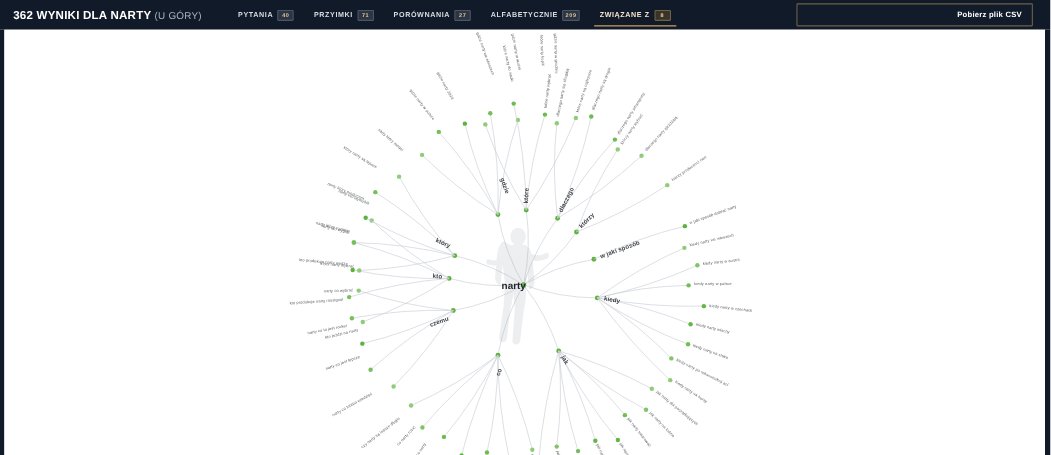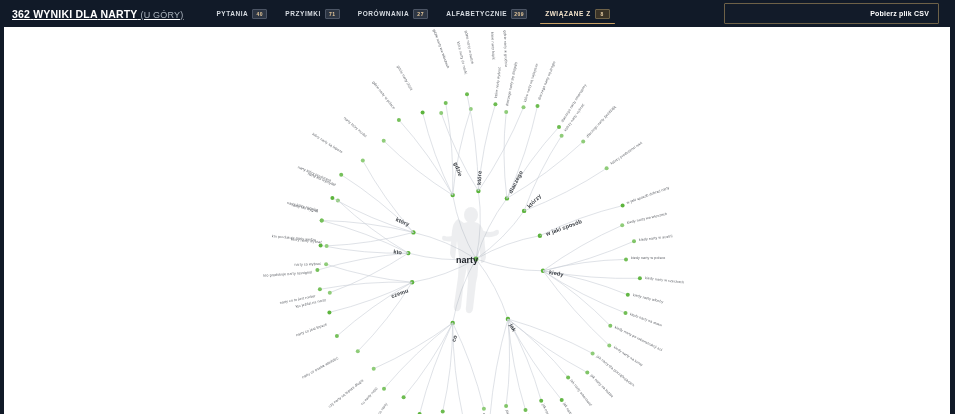--- a/index.html
+++ b/index.html
@@ -12,21 +12,21 @@
   #app{position:relative;width:955px;height:414px;background:#ffffff;}
 
   
   .topbar{
     position:absolute;left:0;top:0;width:955px;height:27px;
     background:#111a28;
     display:flex;align-items:center;
   }
   .brand-title{
     color:#ffffff;font-size:10.5px;font-weight:bold;letter-spacing:.2px;
-    margin-left:12px;white-space:nowrap;text-decoration:underline;
+    margin-left:12px;white-space:nowrap;
   }
   .brand-title .kw{color:#ffffff;font-weight:bold;}
   .brand-title .paren{color:#aab3bd;font-weight:normal;font-size:9px;}
   .tabs{display:flex;align-items:center;margin-left:24px;height:27px;}
   .tab{
     position:relative;display:flex;align-items:center;gap:4px;
     height:27px;padding:0 9px;cursor:pointer;
     color:#d7dce2;font-size:6.5px;font-weight:bold;letter-spacing:.55px;
     white-space:nowrap;
   }

